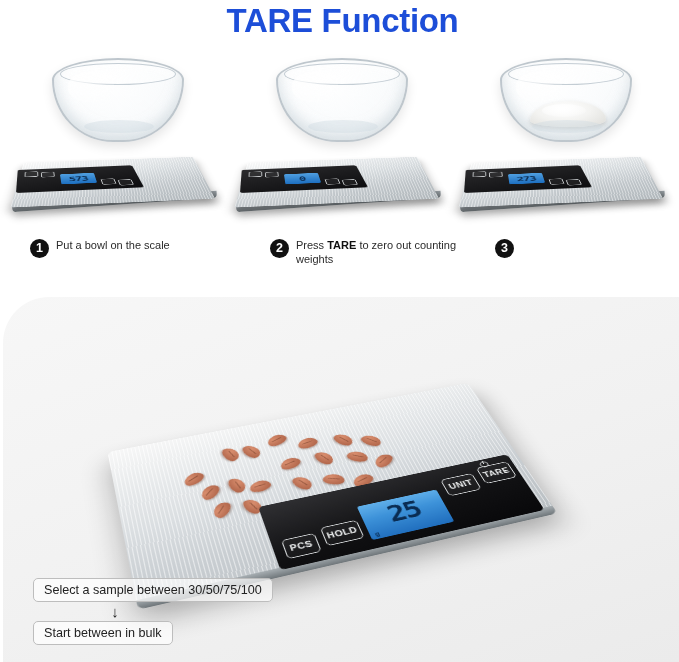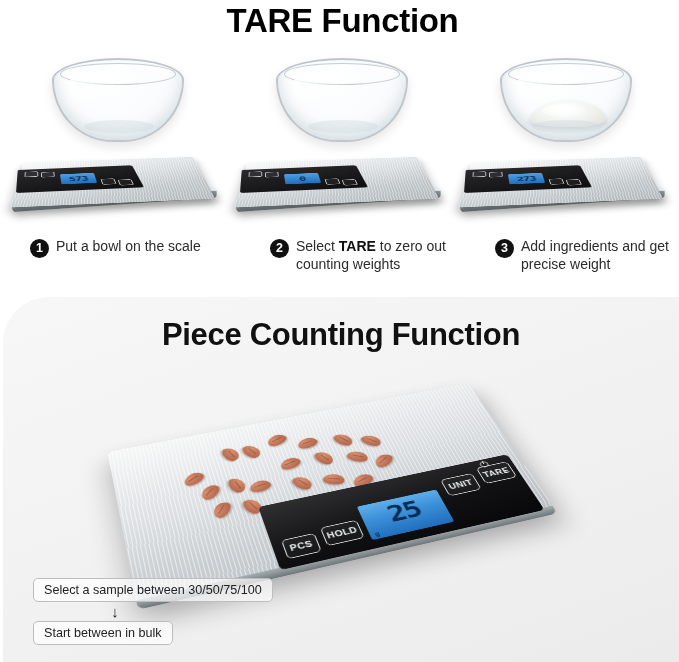--- a/index.html
+++ b/index.html
@@ -10,21 +10,21 @@
     position: relative;
     overflow: hidden;
   }
 
   
   .top-section { position: absolute; left: 0; top: 0; width: 679px; height: 295px; background: #ffffff; }
 
   .main-title {
     position: absolute; left: 0; top: 2px; width: 679px;
     text-align: center; font-size: 33px; font-weight: bold;
-    color: #000000; letter-spacing: -0.3px; padding-left: 6px;
+    color: #1d4ed8; letter-spacing: -0.3px; padding-left: 6px;
   }
 
   .scale-row { position: absolute; left: 0; top: 52px; width: 679px; height: 180px; }
 
   .scale-cell { position: absolute; width: 226px; height: 180px; top: 0; }
   .scale-cell.c1 { left: 4px; }
   .scale-cell.c2 { left: 228px; }
   .scale-cell.c3 { left: 452px; }
 
   
@@ -127,21 +127,21 @@
   .step.s1 { left: 30px; width: 210px; }
   .step.s2 { left: 270px; width: 200px; }
   .step.s3 { left: 495px; width: 185px; }
   .step-badge {
     flex: 0 0 auto; width: 19px; height: 19px; border-radius: 50%;
     background: #111111; color: #ffffff;
     font-size: 12.5px; font-weight: bold;
     display: flex; align-items: center; justify-content: center;
     line-height: 1; margin-top: 1px;
   }
-  .step-text { font-size: 14px; color: #2b2b2b; line-height: 1.28; }
+  .step-text { font-size: 11px; color: #2b2b2b; line-height: 1.28; }
   .step-text b { font-weight: bold; color: #111; }
 
   
   .bottom-section {
     position: absolute; left: 3px; top: 297px; width: 676px; height: 365px;
     background: linear-gradient(160deg,#f7f7f7 0%,#f1f1f1 55%,#ebebeb 100%);
     border-radius: 46px 0 0 0;
     overflow: hidden;
   }
 
@@ -313,37 +313,33 @@
     <div class="step s1">
       <div class="step-badge">1</div>
       <div class="step-text">
         <span>Put a bowl on the scale</span>
       </div>
     </div>
 
     <div class="step s2">
       <div class="step-badge">2</div>
       <div class="step-text">
-        <span>Select </span><b>TARE</b><span> to zero out counting weights</span>
+        <span>Press </span><b>TARE</b><span> to zero out counting weights</span>
       </div>
     </div>
 
     <div class="step s3">
       <div class="step-badge">3</div>
-      <div class="step-text">
-        <span>Add ingredients and get precise weight</span>
-      </div>
     </div>
 
   </div>
 </div>
 
 <div class="bottom-section">
 
-  <div class="sub-title">Piece Counting Function</div>
 
   <div class="big-scale">
     <div class="big-plate"></div>
     <div class="plate-thickness"></div>
 
     <div class="almonds">
       <div class="almond" style="left:118px; top:2px;  transform:rotate(-22deg);"></div>
       <div class="almond" style="left:66px;  top:10px; transform:rotate(72deg);"></div>
       <div class="almond" style="left:88px;  top:12px; transform:rotate(64deg);"></div>
       <div class="almond" style="left:148px; top:16px; transform:rotate(-12deg);"></div>

